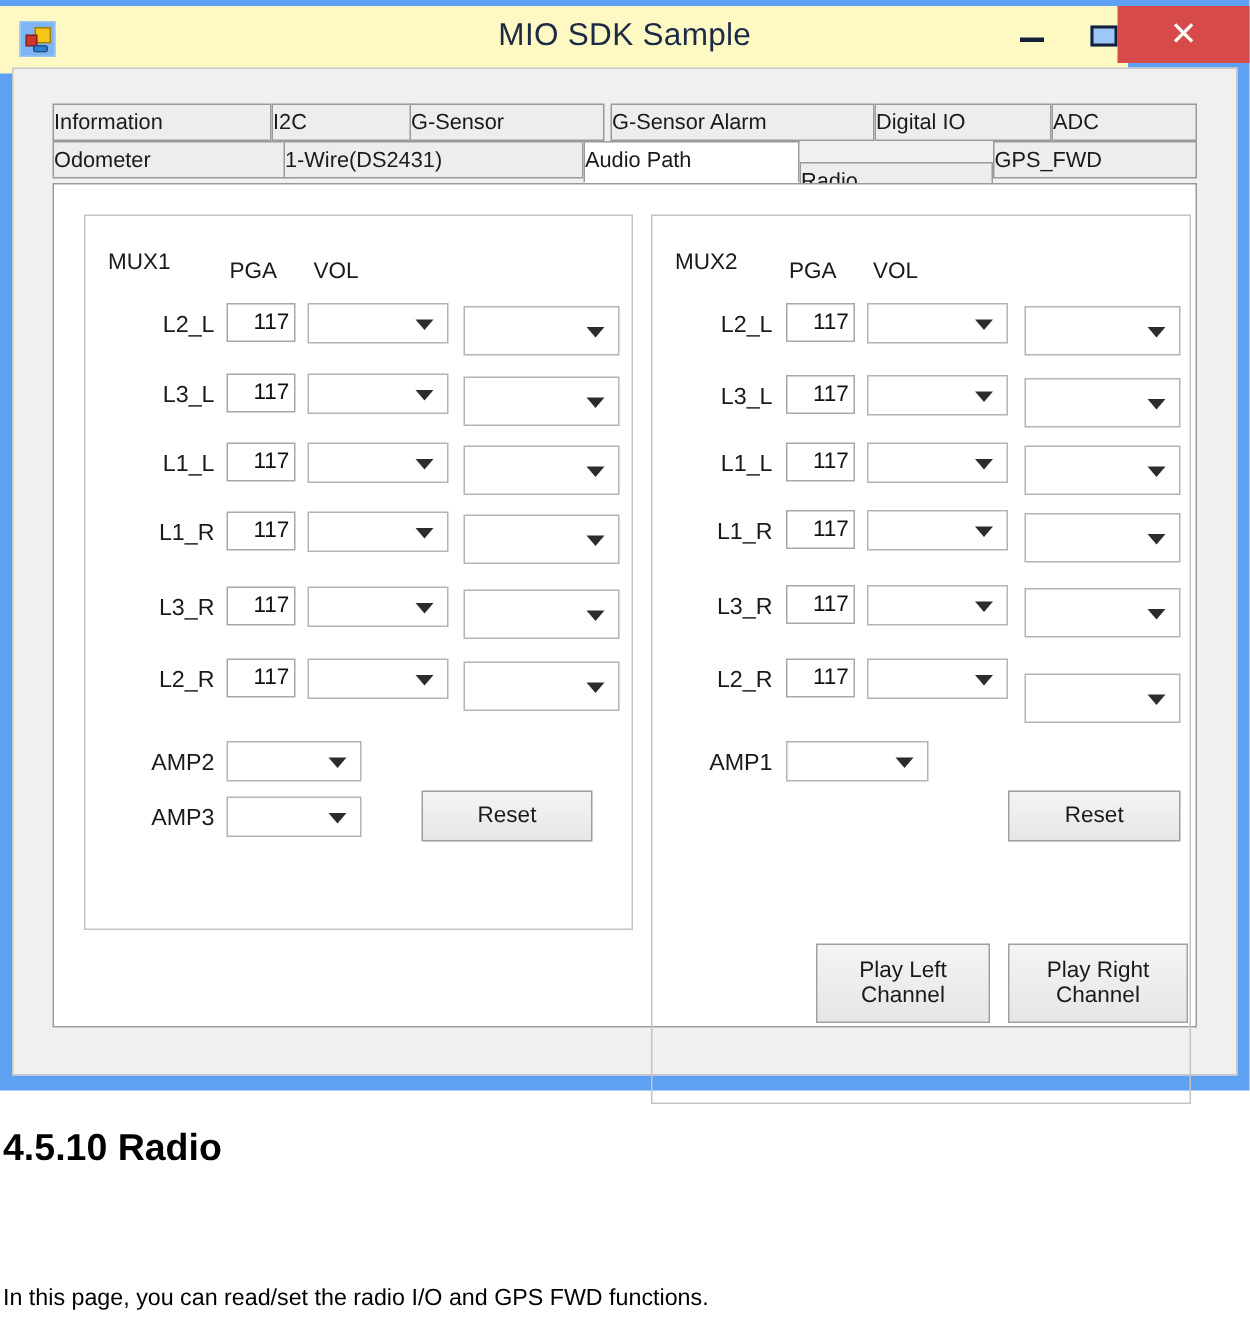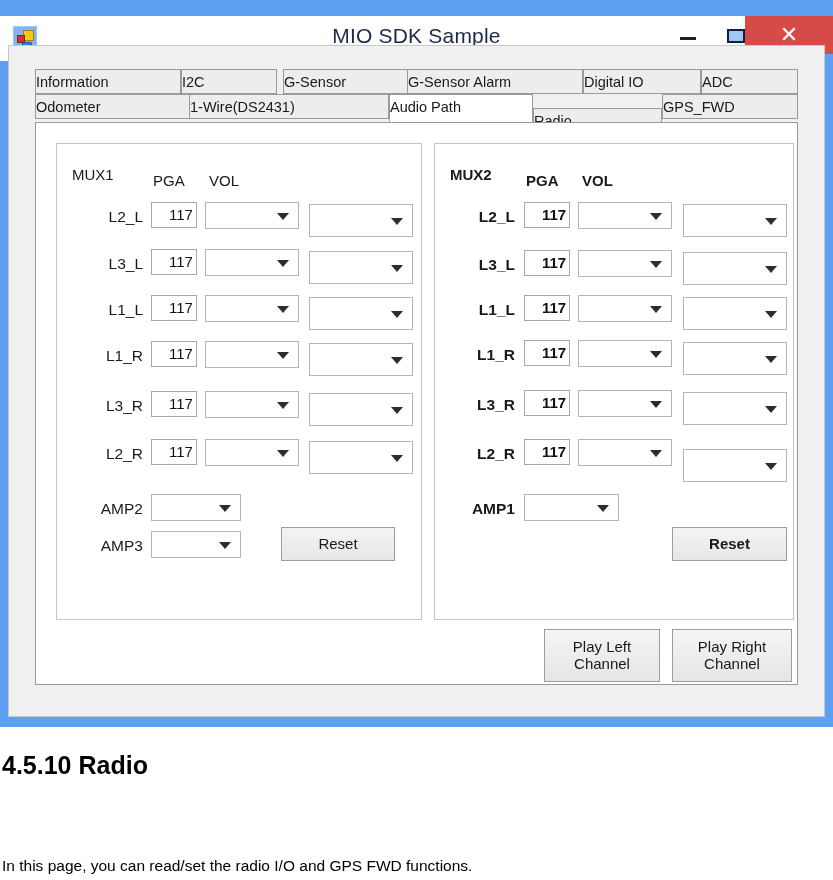--- a/index.html
+++ b/index.html
@@ -17,24 +17,24 @@
     position: absolute;
     left: 0; top: 0;
     width: 833px;
     height: 727px;
     background: #5EA0F2;
     box-sizing: border-box;
   }
 
   .titlebar {
     position: absolute;
-    left: 0; top: 16px;
+    left: 0; top: 4px;
     width: 752px;
     height: 45px;
-    background: #ffffff;
+    background: #fef9c3;
   }
 
   .app-icon {
     position: absolute;
     left: 13px; top: 10px;
     width: 24px; height: 24px;
     background: #7FB4F6;
     border: 1px solid #9CC6F8;
     box-sizing: border-box;
   }
@@ -118,21 +118,21 @@
   .tab.selected {
     background: #FFFFFF;
     border-bottom: 1px solid #FFFFFF;
     z-index: 5;
     height: 28px;
   }
 
   
   .t-information { left: 0px;   top: 0px; width: 146px; }
   .t-i2c         { left: 146px; top: 0px; width: 96px;  }
-  .t-gsensor     { left: 248px; top: 0px; width: 130px; }
+  .t-gsensor     { left: 238px; top: 0px; width: 130px; }
   .t-gsensoralm  { left: 372px; top: 0px; width: 176px; }
   .t-digitalio   { left: 548px; top: 0px; width: 118px; }
   .t-adc         { left: 666px; top: 0px; width: 97px;  }
   
   .t-odometer    { left: 0px;   top: 25px; width: 158px; }
   .t-onewire     { left: 154px; top: 25px; width: 200px; }
   .t-audiopath   { left: 354px; top: 25px; width: 144px; }
   .t-radio       { left: 498px; top: 39px; width: 129px; }
   .t-gpsfwd      { left: 627px; top: 25px; width: 136px; }
 
@@ -158,21 +158,21 @@
     position: absolute;
     left: 10px; top: -10px;
     padding: 0 5px;
     background: #FFFFFF;
     font-size: 15px;
     color: #1A1A1A;
     font-family: "Liberation Sans", sans-serif;
     margin-top: 32px;
   }
   .gb-mux1 { left: 20px;  top: 20px; width: 366px; height: 477px; }
-  .gb-mux2 { left: 398px; top: 20px; width: 360px; height: 477px; font-weight: bold; }
+  .gb-mux2 { left: 398px; top: 20px; width: 360px; height: 593px; }
 
   
   .colhdr {
     position: absolute;
     font-size: 15px;
     color: #1A1A1A;
     font-family: "Liberation Sans", sans-serif;
   }
 
   

